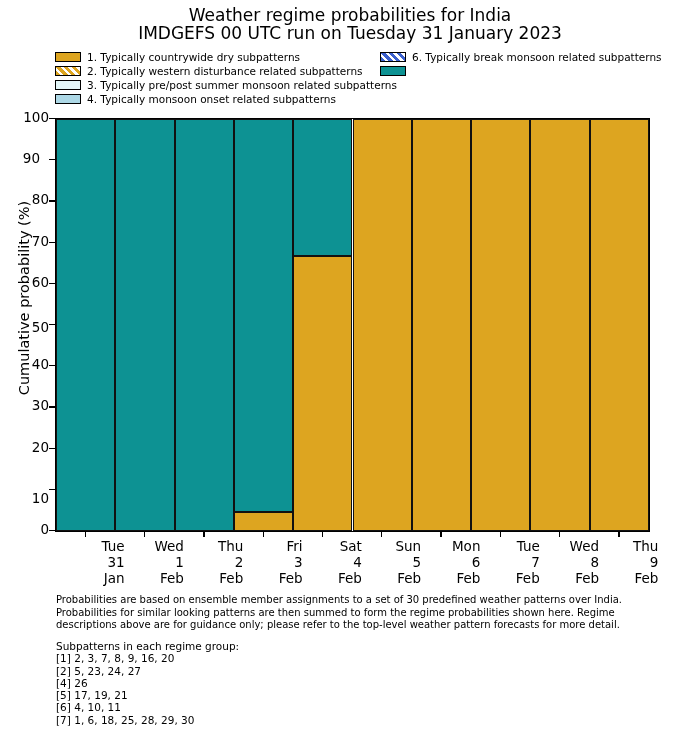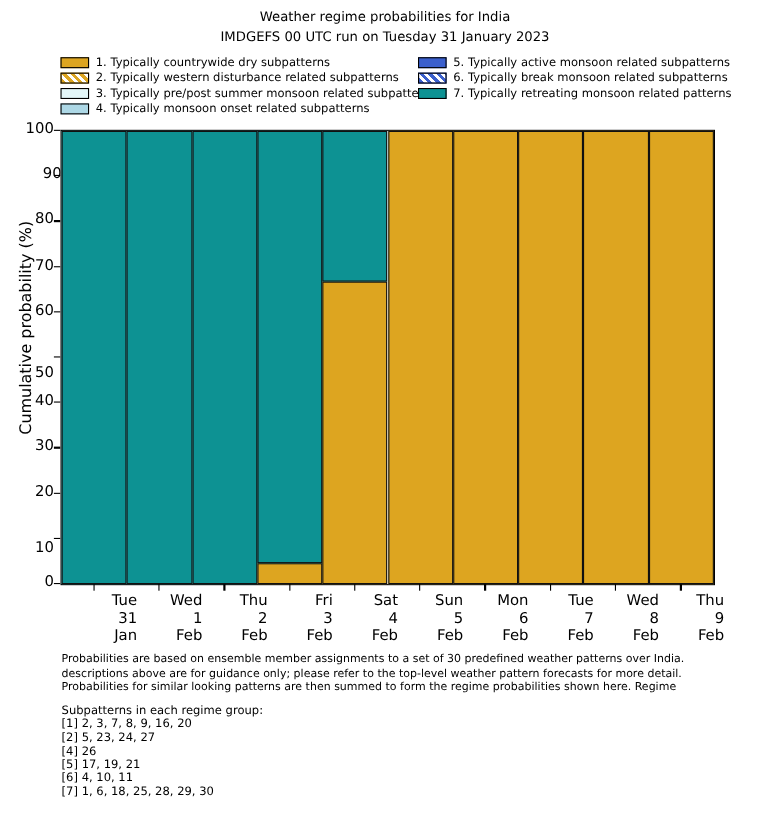--- a/index.html
+++ b/index.html
@@ -19,21 +19,21 @@
   
   #title-block {
     position: absolute;
     top: 6px;
     left: 0;
     width: 700px;
     text-align: center;
     line-height: 18px;
   }
   #title-block .tline {
-    font-size: 12px;
+    font-size: 17px;
     color: #000;
     letter-spacing: 0px;
   }
 
   
   #legend {
     position: absolute;
     top: 50px;
     left: 55px;
     width: 600px;
@@ -194,47 +194,42 @@
         <span class="legend-swatch" style="background: rgb(227, 246, 248);"></span>
         <span class="legend-label">3. Typically pre/post summer monsoon related subpatterns</span>
       </div>
       <div class="legend-entry">
         <span class="legend-swatch" style="background: rgb(173, 216, 230);"></span>
         <span class="legend-label">4. Typically monsoon onset related subpatterns</span>
       </div>
     </div>
   <div class="legend-col right" id="legend-right">
       <div class="legend-entry">
-        <span class="legend-swatch" style="background: rgb(58, 95, 205);"></span>
-        <span class="legend-label">5. Typically active monsoon related subpatterns</span>
-      </div>
-      <div class="legend-entry">
         <span class="legend-swatch" style="background: repeating-linear-gradient(45deg, rgb(58, 95, 205) 0px, rgb(58, 95, 205) 3px, rgb(255, 255, 255) 3px, rgb(255, 255, 255) 5.5px) rgb(58, 95, 205);"></span>
         <span class="legend-label">6. Typically break monsoon related subpatterns</span>
       </div>
       <div class="legend-entry">
         <span class="legend-swatch" style="background: rgb(13, 146, 147);"></span>
-        <span class="legend-label">7. Typically retreating monsoon related patterns</span>
       </div>
     </div>
 </div>
 
 <div id="plot-wrap">
   <div id="ylabel-axis">Cumulative probability (%)</div>
   <div id="ytick-labels">
       <div class="ylab" style="left: 9px; top: 523px;">0</div>
       <div class="ylab" style="left: 9px; top: 492px;">10</div>
       <div class="ylab" style="left: 9px; top: 440.6px;">20</div>
       <div class="ylab" style="left: 9px; top: 399.4px;">30</div>
       <div class="ylab" style="left: 9px; top: 358.2px;">40</div>
-      <div class="ylab" style="left: 9px; top: 333px;">50</div>
+      <div class="ylab" style="left: 9px; top: 321px;">50</div>
       <div class="ylab" style="left: 9px; top: 275.8px;">60</div>
       <div class="ylab" style="left: 9px; top: 234.6px;">70</div>
       <div class="ylab" style="left: 9px; top: 193.4px;">80</div>
-      <div class="ylab" style="left: 16px; top: 152.2px;">90</div>
+      <div class="ylab" style="left: 0; top: 152.2px;">90</div>
       <div class="ylab" style="left: 9px; top: 111px;">100</div>
     </div>
   <div id="ytick-marks">
       <div class="ytickmark" style="top: 530px;"></div>
       <div class="ytickmark" style="top: 488.8px;"></div>
       <div class="ytickmark" style="top: 447.6px;"></div>
       <div class="ytickmark" style="top: 406.4px;"></div>
       <div class="ytickmark" style="top: 365.2px;"></div>
       <div class="ytickmark" style="top: 324px;"></div>
       <div class="ytickmark" style="top: 282.8px;"></div>
@@ -342,22 +337,22 @@
       <div class="xlab" style="left: 578.35px;">
         <div>Thu</div>
         <div>9</div>
         <div>Feb</div>
       </div>
     </div>
 </div>
 
 <div id="notes">
   <div>Probabilities are based on ensemble member assignments to a set of 30 predefined weather patterns over India.</div>
+  <div>Probabilities for similar looking patterns are then summed to form the regime probabilities shown here. Regime</div>
   <div>descriptions above are for guidance only; please refer to the top-level weather pattern forecasts for more detail.</div>
-  <div>Probabilities for similar looking patterns are then summed to form the regime probabilities shown here. Regime</div>
 </div>
 
 <div id="subpat">
   <div>Subpatterns in each regime group:</div>
   <div id="subpat-lines">
       <div>[1] 2, 3, 7, 8, 9, 16, 20</div>
       <div>[2] 5, 23, 24, 27</div>
       <div>[4] 26</div>
       <div>[5] 17, 19, 21</div>
       <div>[6] 4, 10, 11</div>

